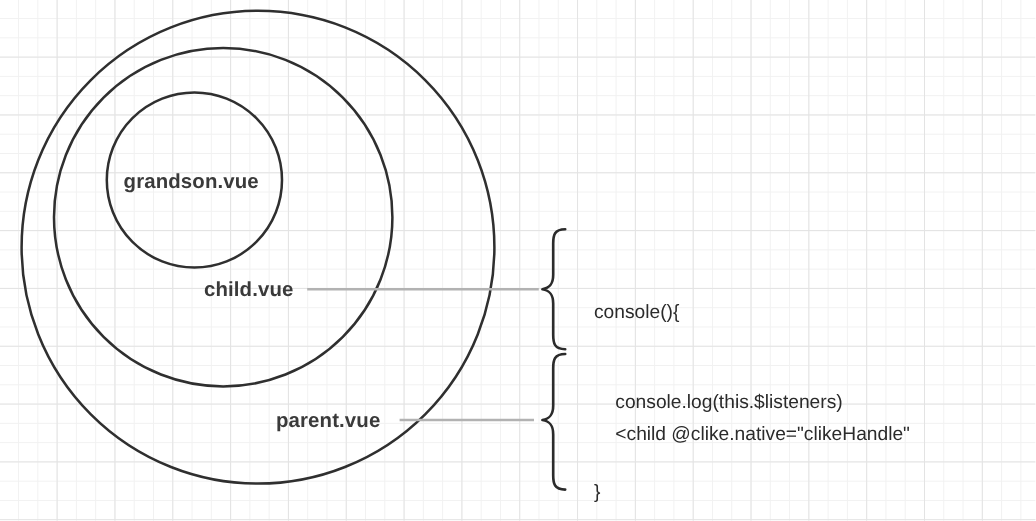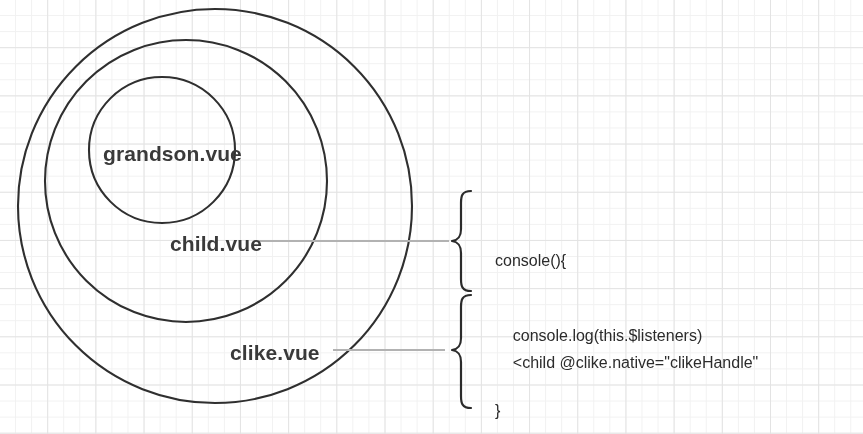--- a/index.html
+++ b/index.html
@@ -48,21 +48,21 @@
   }
   .brace {
     fill: none;
     stroke: #2b2b2b;
     stroke-width: 2.2;
     stroke-linecap: round;
     stroke-linejoin: round;
   }
   .ring-label {
     position: absolute;
-    font-size: 21px;
+    font-size: 17px;
     font-weight: bold;
     color: #3a3a3a;
     letter-spacing: 0.1px;
     white-space: nowrap;
     line-height: 1;
   }
   #label-grandson { left: 103px; top: 143px; }
   #label-child    { left: 170px; top: 233px; }
   #label-parent   { left: 230px; top: 342px; }
 
@@ -106,21 +106,21 @@
              C 461 346 458 349 452 350
              C 458 351 461 354 461 362
              L 461 396
              C 461 403 462 408 471 408"></path>
   </svg>
 
   <div class="ring-label" id="label-grandson">grandson.vue</div>
 
   <div class="ring-label" id="label-child">child.vue</div>
 
-  <div class="ring-label" id="label-parent">clike.vue</div>
+  <div class="ring-label" id="label-parent">parent.vue</div>
 
   <div class="code-block" id="code-created">
     <span class="code-line">console(){</span>
     <span class="code-line">    console.log(this.$listeners)</span>
     <span class="code-line">}</span>
   </div>
 
   <div class="code-block" id="code-template">
     <span class="code-line">    &lt;child @clike.native="clikeHandle"</span>
     

